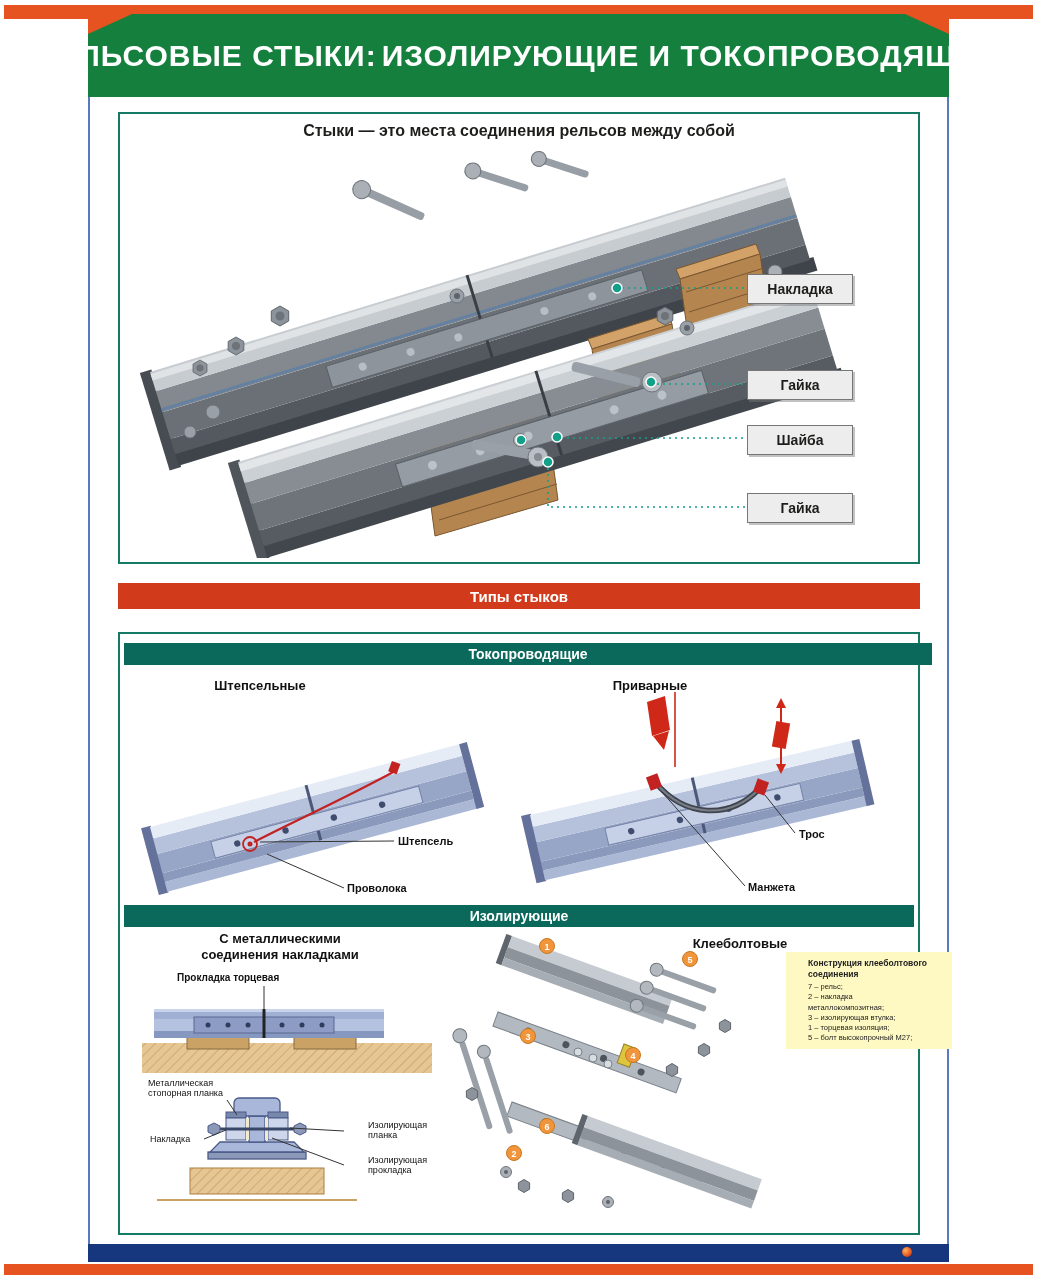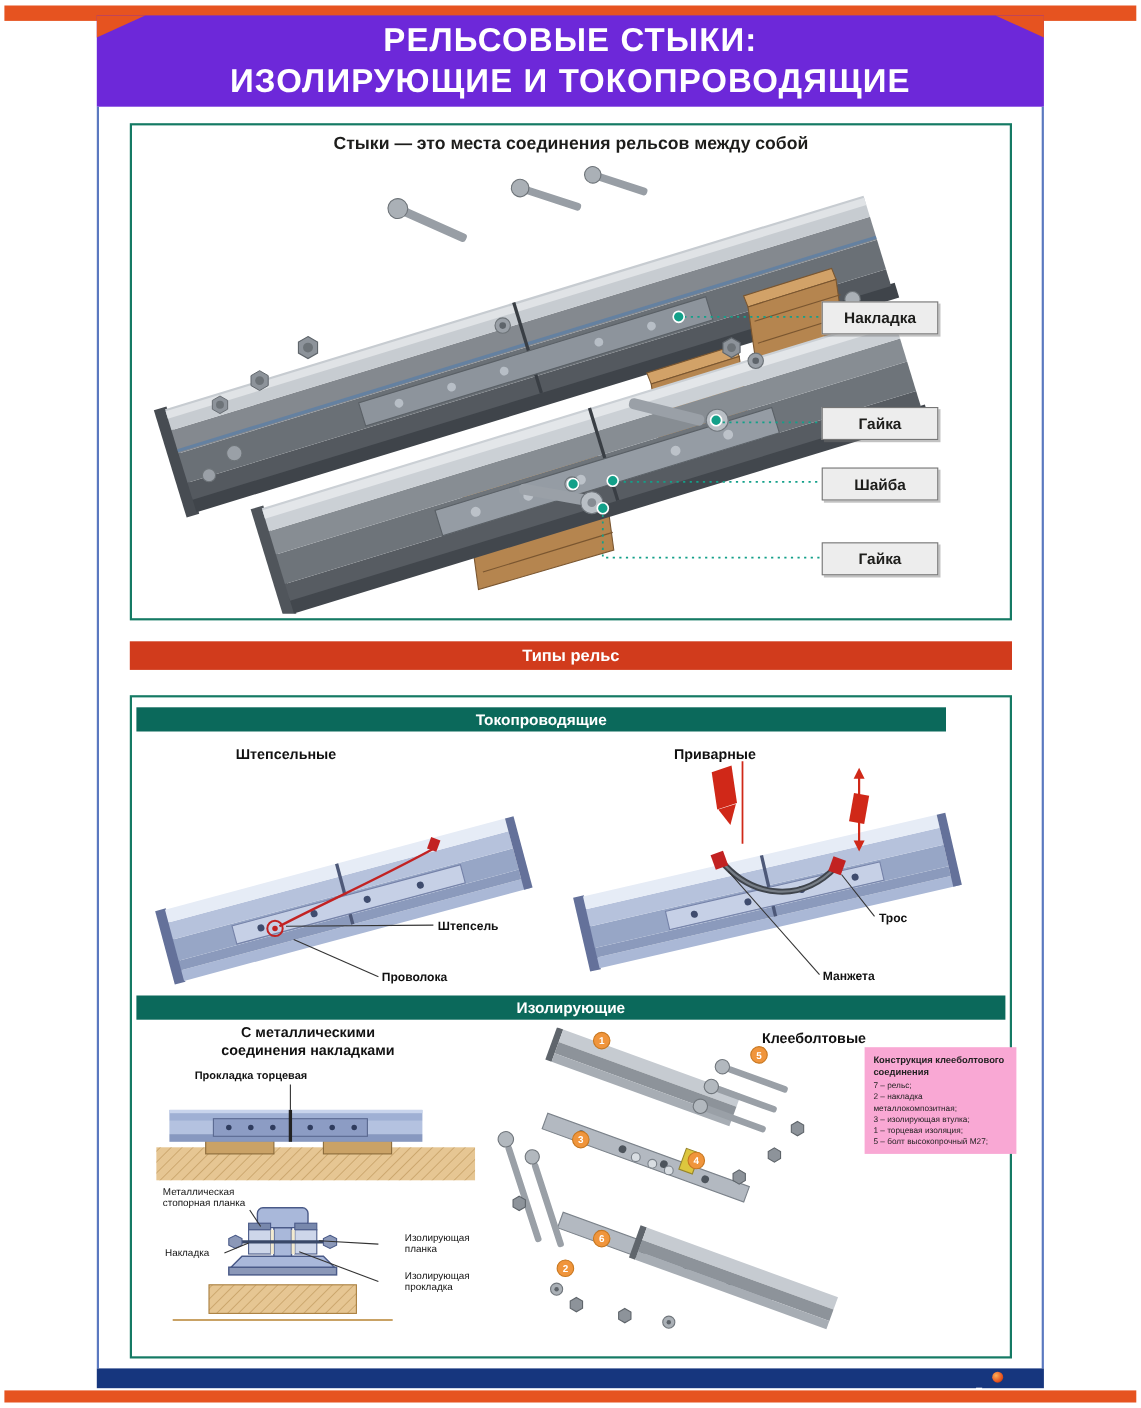--- a/index.html
+++ b/index.html
@@ -1,35 +1,35 @@
 <!DOCTYPE html>
 <html><head>
 <meta charset="utf-8">
 <style>
   html,body{margin:0;padding:0;background:#ffffff;}
   .poster{position:relative;width:1037px;height:1280px;background:#fff;
           font-family:"Liberation Sans",sans-serif;overflow:hidden;}
   .abs{position:absolute;}
   .orange{background:#e65320;}
-  .header-box{background:#6d28d9;color:#fff;display:flex;flex-direction:column;
+  .header-box{background:#15803d;color:#fff;display:flex;flex-direction:row;
               justify-content:center;align-items:center;gap:5px;}
   .header-line{font-weight:bold;font-size:30px;letter-spacing:1px;line-height:1.1;white-space:nowrap;}
   .side-frame{border-left:2px solid #5b79c0;border-right:2px solid #5b79c0;}
   .teal-box{border:2px solid #157a64;background:#fff;}
   .caption{font-weight:bold;font-size:16px;color:#1d1d1b;text-align:center;width:100%;}
   .callout-box{width:104px;height:28px;background:#ededed;border:1px solid #767676;
                box-shadow:2px 2px 0 rgba(120,120,120,.45);display:flex;align-items:center;
                justify-content:center;font-weight:bold;font-size:14px;color:#1d1d1b;}
   .banner{background:#d13b1c;color:#fff;font-weight:bold;font-size:15px;
           display:flex;align-items:center;justify-content:center;}
   .teal-bar{background:#0b695b;color:#fff;font-weight:bold;font-size:14px;
             display:flex;align-items:center;justify-content:center;}
   .sub-title{font-weight:bold;font-size:13px;color:#111;text-align:center;line-height:1.2;}
   .small-label{font-size:9px;color:#111;line-height:1.15;}
-  .legend{background:#f9a8d4;color:#222;padding:6px 8px;font-size:7.5px;line-height:1.35;}
+  .legend{background:#fef9c3;color:#222;padding:6px 22px;font-size:7.5px;line-height:1.35;}
   .legend-title{font-weight:bold;font-size:8.5px;margin-bottom:3px;line-height:1.25;}
   .footer-bar{background:#16367e;}
   .logo{color:#fff;font-size:9.5px;font-style:italic;font-weight:bold;display:flex;align-items:center;gap:3px;flex-direction:column;}
   .logo-dot{width:10px;height:10px;border-radius:50%;
             background:radial-gradient(circle at 35% 35%, #ffb157, #e65320 60%, #8c2c00);}
   .tri-left{width:0;height:0;border-top:20px solid #e65320;border-right:44px solid transparent;}
   .tri-right{width:0;height:0;border-top:20px solid #e65320;border-left:44px solid transparent;}
   svg text{font-family:"Liberation Sans",sans-serif;}
   .dlabel{font-weight:bold;font-size:11px;fill:#111;}
 </style>
@@ -173,25 +173,25 @@
         <circle cx="428" cy="318" r="5"></circle>
       </g>
     </svg>
 
     <div class="abs callout-box" style="left:627px;top:160px;">Накладка</div>
     <div class="abs callout-box" style="left:627px;top:256px;">Гайка</div>
     <div class="abs callout-box" style="left:627px;top:311px;">Шайба</div>
     <div class="abs callout-box" style="left:627px;top:379px;">Гайка</div>
   </div>
 
-  <div class="abs banner" style="left:118px;top:583px;width:802px;height:26px;">Типы рельс</div>
+  <div class="abs banner" style="left:118px;top:583px;width:802px;height:26px;">Типы стыков</div>
 
   <div class="abs teal-box" style="left:118px;top:632px;width:798px;height:599px;">
 
-    <div class="abs teal-bar" style="left:4px;top:9px;width:736px;height:22px;text-align:right;">Токопроводящие</div>
+    <div class="abs teal-bar" style="left:4px;top:9px;width:808px;height:22px;text-align:right;">Токопроводящие</div>
 
     <div class="abs sub-title" style="left:40px;top:44px;width:200px;">Штепсельные</div>
     <div class="abs sub-title" style="left:430px;top:44px;width:200px;">Приварные</div>
 
     <svg class="abs" style="left:12px;top:58px;" width="370" height="240" viewBox="0 0 370 240">
       <g transform="translate(18,135) rotate(-15)">
         <rect x="-9" y="-1" width="10" height="69" fill="#64719a"></rect>
         <rect x="0" y="57" width="326" height="10" fill="#aab8d6"></rect>
         <rect x="0" y="48" width="320" height="9" fill="#8b9abc"></rect>
         <rect x="0" y="28" width="320" height="20" fill="#97a6c6"></rect>

